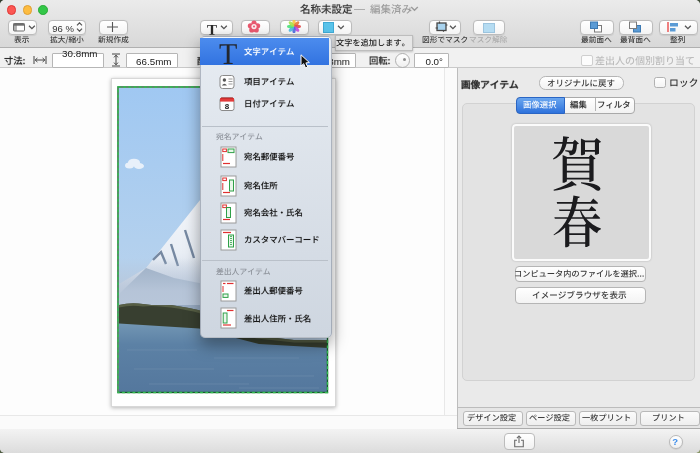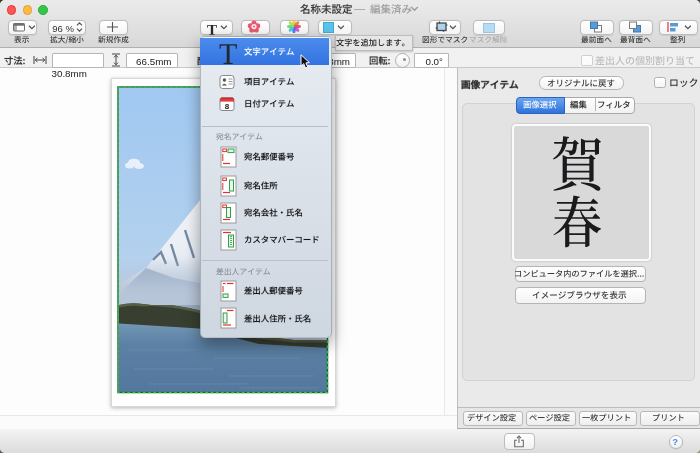--- a/index.html
+++ b/index.html
@@ -322,21 +322,21 @@
     <g fill="#2e2e2e" stroke="#2e2e2e" stroke-width="14" transform="translate(0,10.03) scale(0.00930,-0.00930)">
       <use href="#g36" x="0"></use>
       <use href="#g37" x="1000"></use>
       <use href="#g38" x="2000"></use>
     </g>
   </svg>
 <svg style="position:absolute;left:33px;top:55px" width="14" height="10">
     <path d="M1 1v8M13 1v8M2.2 5h9.6M2.2 5l2.2-2M2.2 5l2.2 2M11.8 5l-2.2-2M11.8 5l-2.2 2" stroke="#444" stroke-width="1" fill="none"></path>
   </svg>
 <div style="position:absolute;left:51.5px;top:53px;width:50.0px;height:13px;background:#fff;border:1px solid #b6b6b6;border-radius:1px"></div>
-<div style="position:absolute;left:51.5px;top:68px;width:46.0px;height:11px;font:9.8px 'Liberation Sans',sans-serif;color:#1a1a1a;text-align:left">30.8mm</div>
+<div style="position:absolute;left:51.5px;top:48px;width:46.0px;height:11px;font:9.8px 'Liberation Sans',sans-serif;color:#1a1a1a;text-align:right">30.8mm</div>
 <svg style="position:absolute;left:110.5px;top:53px" width="10" height="14">
     <path d="M1 1h8M1 13h8M5 2.2v9.6M5 2.2L3 4.4M5 2.2l2 2.2M5 11.8L3 9.6M5 11.8l2-2.2" stroke="#444" stroke-width="1" fill="none"></path>
   </svg>
 <div style="position:absolute;left:125.5px;top:53px;width:50.0px;height:13px;background:#fff;border:1px solid #b6b6b6;border-radius:1px"></div>
 <div style="position:absolute;left:125.5px;top:55.5px;width:46.0px;height:11px;font:9.8px 'Liberation Sans',sans-serif;color:#1a1a1a;text-align:right">66.5mm</div>
 <svg style="position:absolute;left:197.0px;top:54.5px;overflow:visible" width="20.0" height="12">
     <g fill="#2e2e2e" stroke="#2e2e2e" stroke-width="14" transform="translate(0,9.42) scale(0.00900,-0.00900)">
       <use href="#g39" x="0"></use>
       <use href="#g40" x="1000"></use>
     </g>

